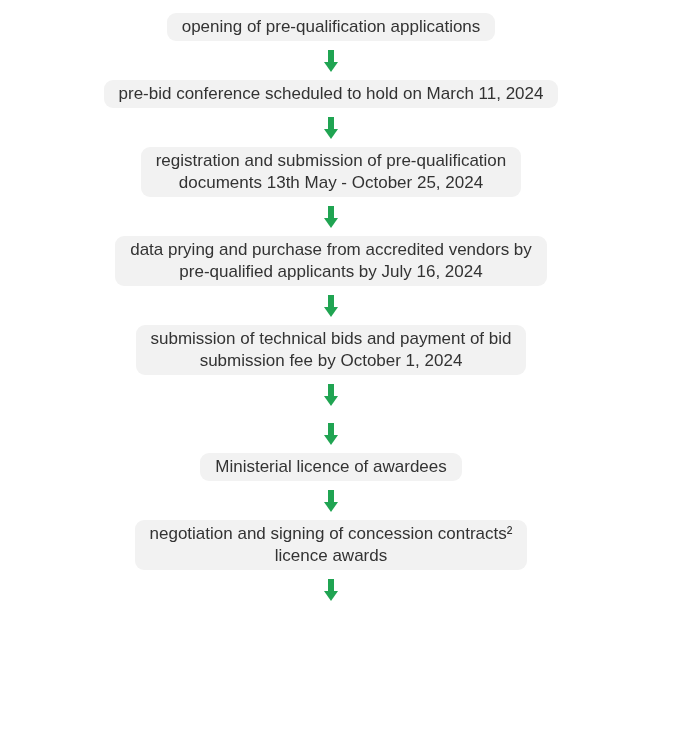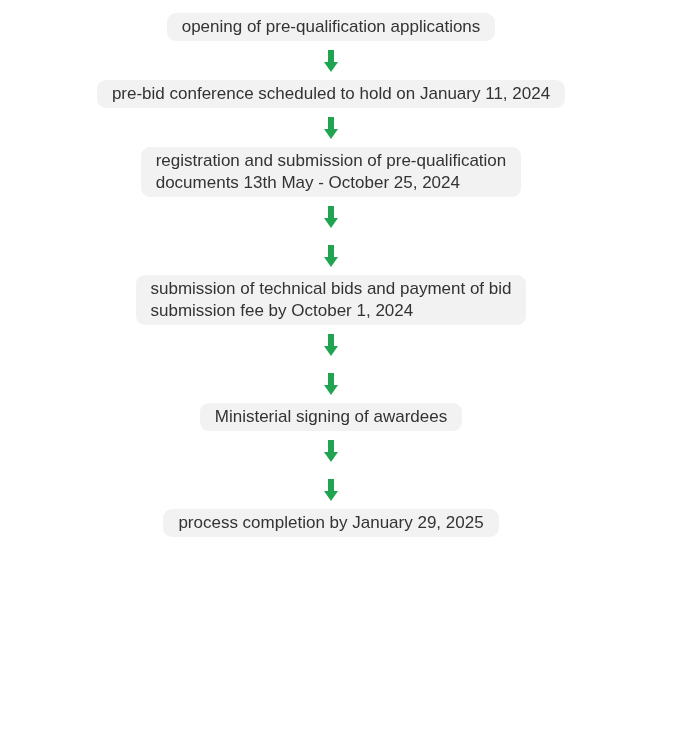--- a/index.html
+++ b/index.html
@@ -27,21 +27,21 @@
     flex-direction: column;
     align-items: center;
   }
   .box {
     background: var(--box-bg);
     color: var(--text-color);
     border-radius: 9px;
     padding: 3px 15px;
     font-size: 17px;
     line-height: 22px;
-    text-align: left;
+    text-align: center;
     white-space: pre-line;   
     max-width: 480px;
   }
   .arrow-wrap {
     height: 39px;
     display: flex;
     align-items: center;
     justify-content: center;
     flex: none;
   }
@@ -55,39 +55,41 @@
 
   <div class="box">opening of pre-qualification applications</div>
 
   <div class="arrow-wrap">
     <svg width="14" height="22" viewBox="0 0 14 22">
         <rect class="arrow-fill" x="4" y="0" width="6" height="13"></rect>
         <polygon class="arrow-fill" points="0,12 14,12 7,22"></polygon>
       </svg>
   </div>
 
-  <div class="box">pre-bid conference scheduled to hold on January 11, 2024</div>
+  <div class="box">pre-bid conference scheduled to hold on March 11, 2024</div>
 
   <div class="arrow-wrap">
     <svg width="14" height="22" viewBox="0 0 14 22">
         <rect class="arrow-fill" x="4" y="0" width="6" height="13"></rect>
         <polygon class="arrow-fill" points="0,12 14,12 7,22"></polygon>
       </svg>
   </div>
 
   <div class="box">registration and submission of pre-qualification
 documents 13th May - October 25, 2024</div>
 
   <div class="arrow-wrap">
     <svg width="14" height="22" viewBox="0 0 14 22">
         <rect class="arrow-fill" x="4" y="0" width="6" height="13"></rect>
         <polygon class="arrow-fill" points="0,12 14,12 7,22"></polygon>
       </svg>
   </div>
 
+  <div class="box">data prying and purchase from accredited vendors by
+pre-qualified applicants by July 16, 2024</div>
 
   <div class="arrow-wrap">
     <svg width="14" height="22" viewBox="0 0 14 22">
         <rect class="arrow-fill" x="4" y="0" width="6" height="13"></rect>
         <polygon class="arrow-fill" points="0,12 14,12 7,22"></polygon>
       </svg>
   </div>
 
   <div class="box">submission of technical bids and payment of bid
 submission fee by October 1, 2024</div>
@@ -100,32 +102,33 @@
   </div>
 
 
   <div class="arrow-wrap">
     <svg width="14" height="22" viewBox="0 0 14 22">
         <rect class="arrow-fill" x="4" y="0" width="6" height="13"></rect>
         <polygon class="arrow-fill" points="0,12 14,12 7,22"></polygon>
       </svg>
   </div>
 
-  <div class="box">Ministerial signing of awardees</div>
+  <div class="box">Ministerial licence of awardees</div>
+
+  <div class="arrow-wrap">
+    <svg width="14" height="22" viewBox="0 0 14 22">
+        <rect class="arrow-fill" x="4" y="0" width="6" height="13"></rect>
+        <polygon class="arrow-fill" points="0,12 14,12 7,22"></polygon>
+      </svg>
+  </div>
+
+  <div class="box">negotiation and signing of concession contracts²
+licence awards</div>
 
   <div class="arrow-wrap">
     <svg width="14" height="22" viewBox="0 0 14 22">
         <rect class="arrow-fill" x="4" y="0" width="6" height="13"></rect>
         <polygon class="arrow-fill" points="0,12 14,12 7,22"></polygon>
       </svg>
   </div>
 
 
-  <div class="arrow-wrap">
-    <svg width="14" height="22" viewBox="0 0 14 22">
-        <rect class="arrow-fill" x="4" y="0" width="6" height="13"></rect>
-        <polygon class="arrow-fill" points="0,12 14,12 7,22"></polygon>
-      </svg>
-  </div>
-
-  <div class="box">process completion by January 29, 2025</div>
-
 </div>
 
 </body></html>

